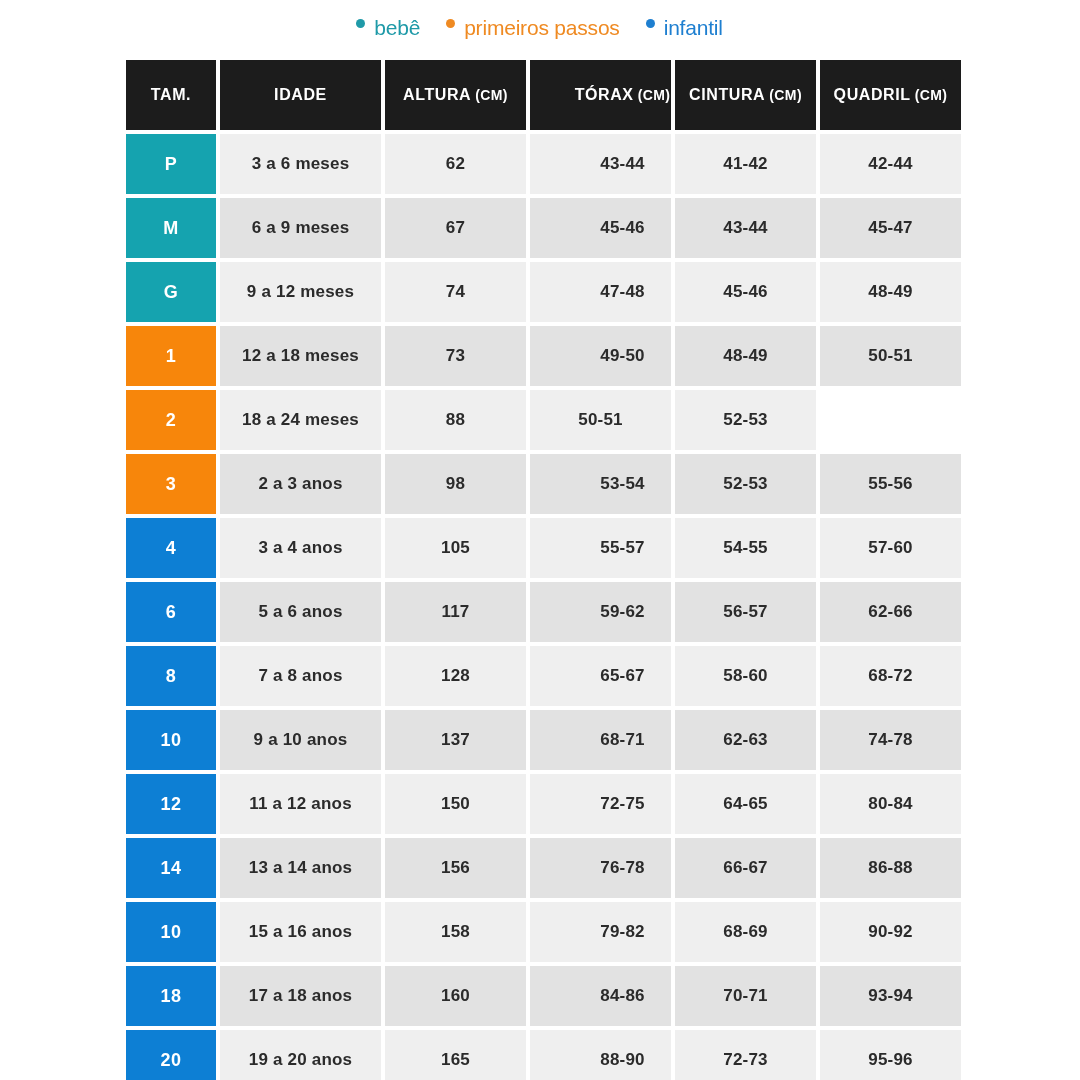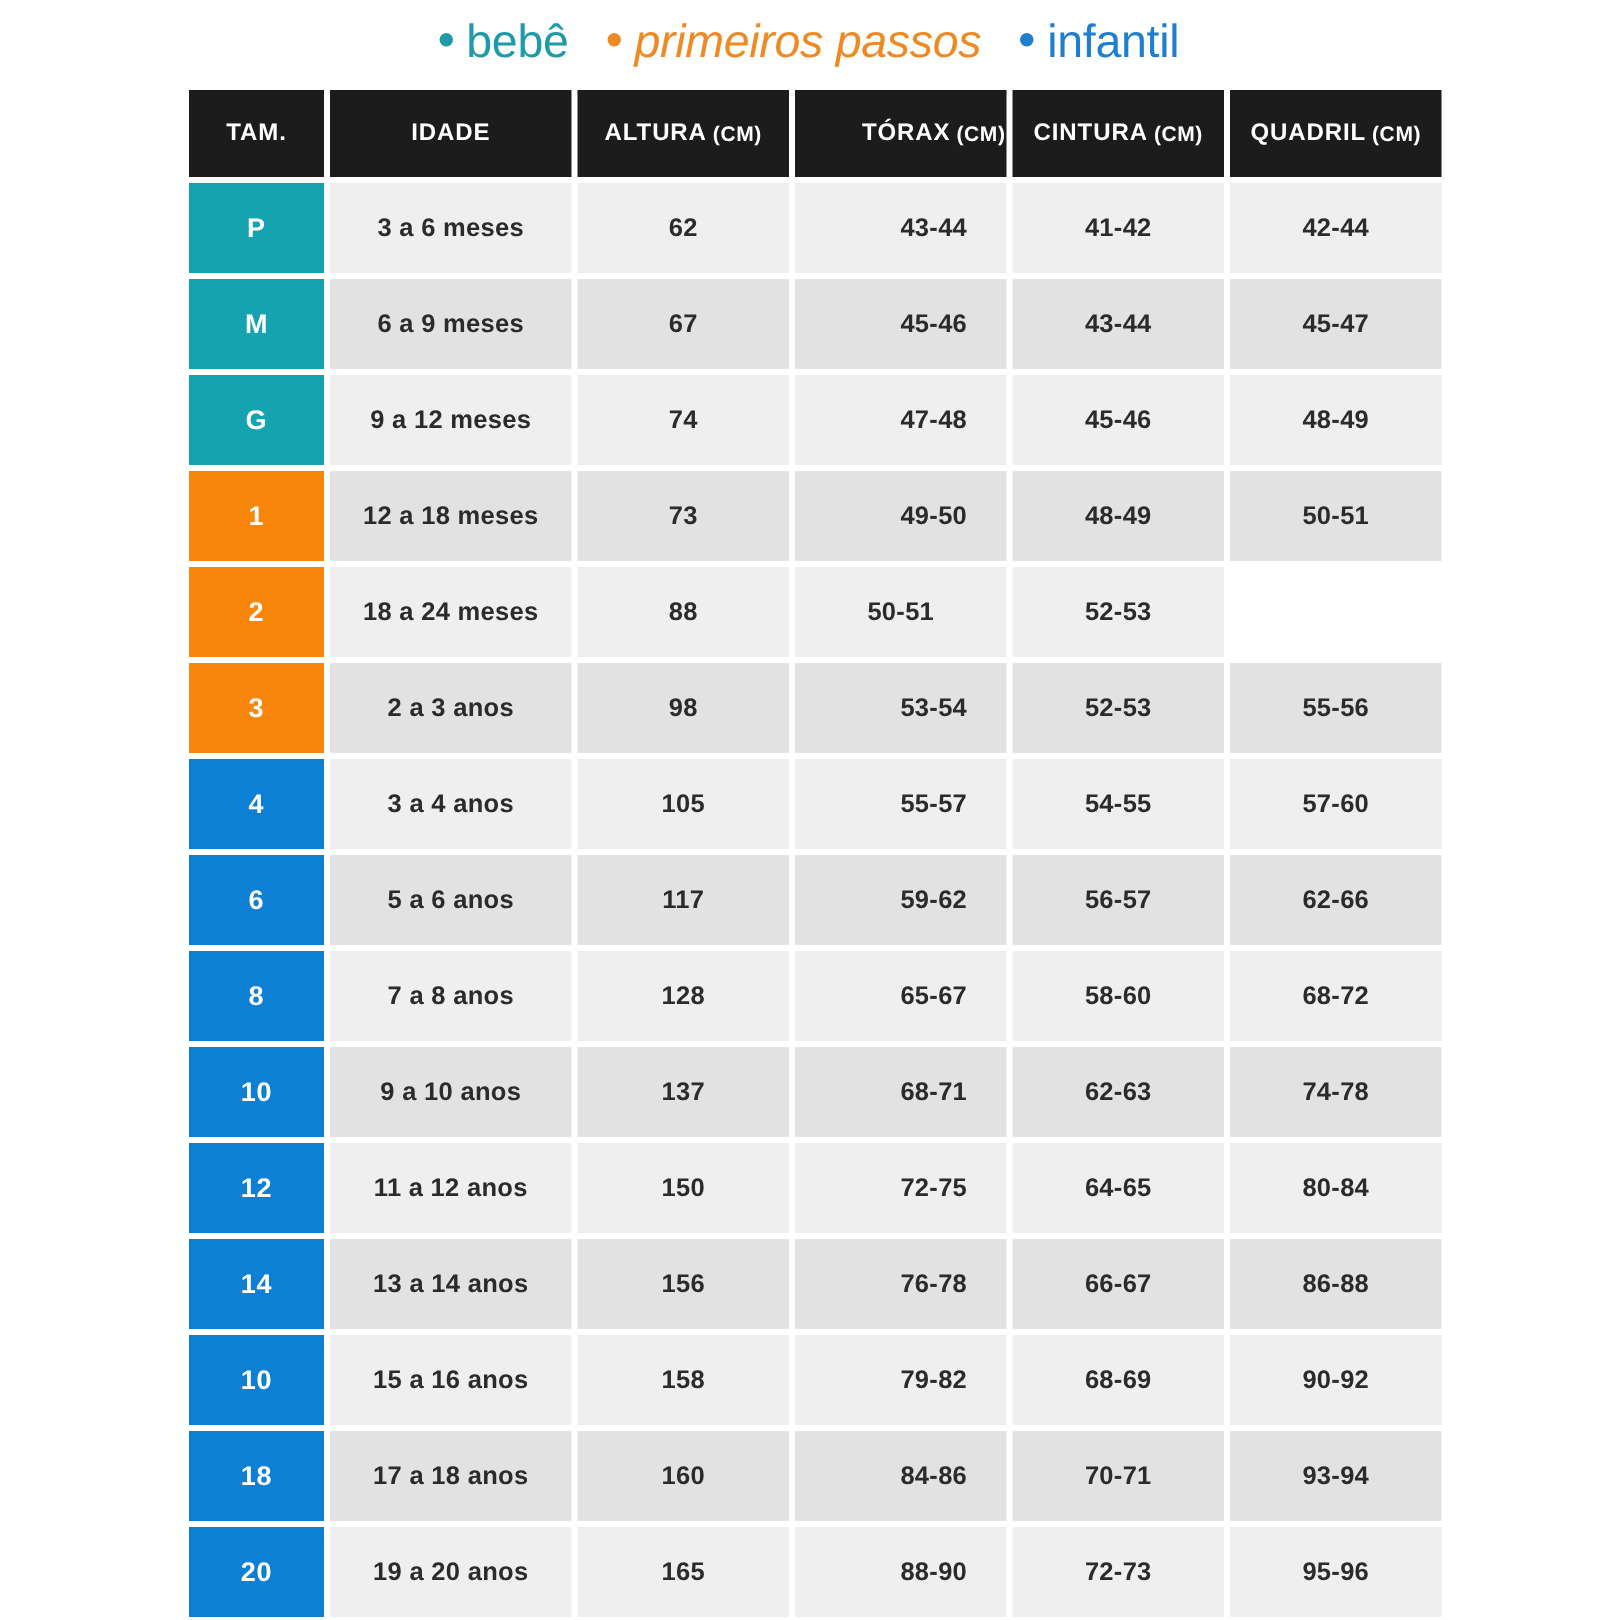--- a/index.html
+++ b/index.html
@@ -31,21 +31,21 @@
     display: flex;
     align-items: center;
     justify-content: center;
     gap: 26px;
     white-space: nowrap;
   }
   .legend-item {
     display: flex;
     align-items: baseline;
     gap: 9px;
-    font-size: 31px;
+    font-size: 21px;
     font-weight: 400;
     letter-spacing: -0.2px;
   }
   .legend-dot {
     display: inline-block;
     width: 9px;
     height: 9px;
     border-radius: 50%;
     position: relative;
     top: -7px;
@@ -80,21 +80,21 @@
 
   
   .c-size   { flex: 0 0 90px; }
   .c-age    { flex: 0 0 161px; }
   .c-height { flex: 0 0 141px; }
   .c-chest  { flex: 0 0 141px; padding-left: 44px; }
   .c-waist  { flex: 0 0 141px; }
   .c-hip    { flex: 0 0 141px; }
 
   
-  .row-head { height: 58px; }
+  .row-head { height: 70px; }
   .row-head .cell {
     background: #1c1c1c;
     color: #ffffff;
     font-size: 16px;
     font-weight: bold;
     letter-spacing: 0.6px;
   }
   .unit {
     font-size: 14px;
     margin-left: 4px;
@@ -120,21 +120,21 @@
 </head>
 <body>
 
 <div class="sheet">
 
   <div class="legend">
       <div class="legend-item" style="color: rgb(31, 154, 168);">
         <span class="legend-dot" style="background: rgb(31, 154, 168);"></span>
         <span>bebê</span>
       </div>
-      <div class="legend-item" style="color: rgb(239, 138, 34); font-style: italic;">
+      <div class="legend-item" style="color: rgb(239, 138, 34);">
         <span class="legend-dot" style="background: rgb(239, 138, 34);"></span>
         <span>primeiros passos</span>
       </div>
       <div class="legend-item" style="color: rgb(30, 127, 208); text-align: right;">
         <span class="legend-dot" style="background: rgb(30, 127, 208);"></span>
         <span>infantil</span>
       </div>
     </div>
 
   <div class="table">

